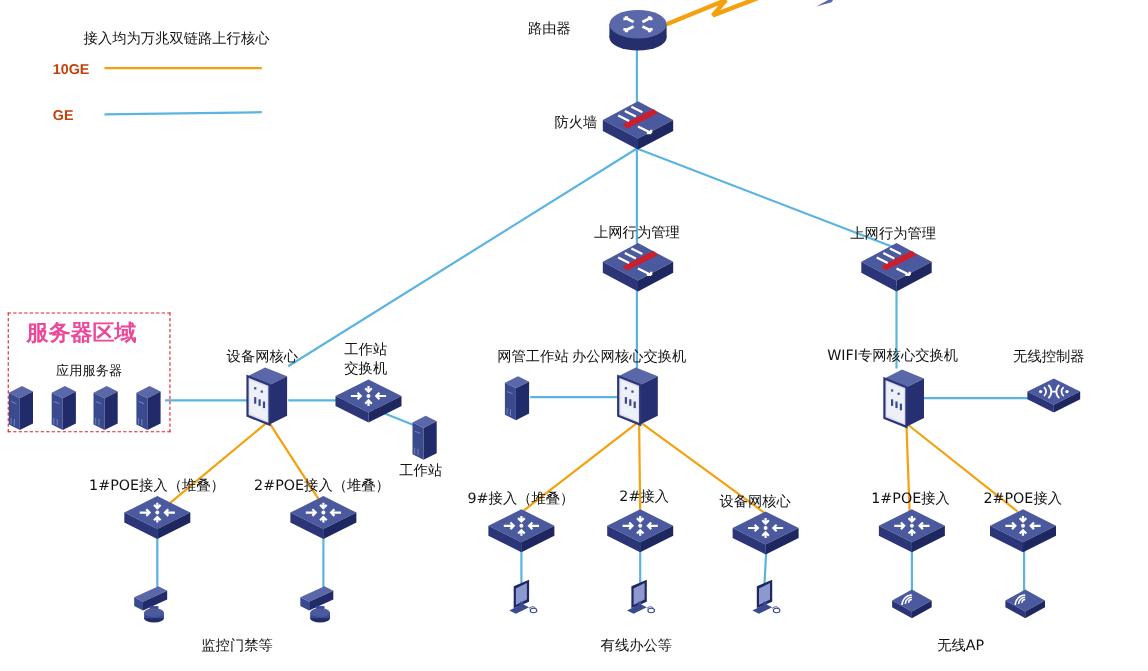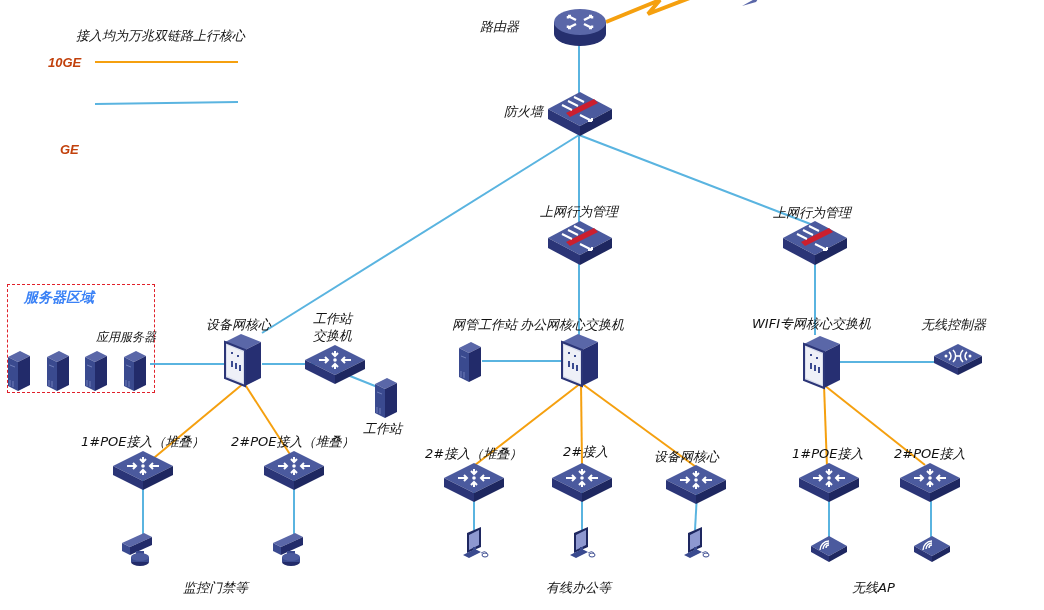--- a/index.html
+++ b/index.html
@@ -1,21 +1,21 @@
 <!DOCTYPE html>
 <html><head>
 <meta charset="utf-8">
 <style>
   html,body{margin:0;padding:0;background:#ffffff;}
   body{width:1044px;height:610px;position:relative;overflow:hidden;font-family:"DejaVu Sans","Liberation Sans",sans-serif;}
-  #stage{position:absolute;left:0;top:0;width:1044px;height:606px;font-style:italic;}
+  #stage{position:absolute;left:0;top:0;width:1044px;height:606px;}
   .lbl{position:absolute;font-size:13px;color:#111;white-space:nowrap;line-height:15px;}
   .legend-key{position:absolute;font-family:"Liberation Sans",sans-serif;font-weight:bold;font-size:13px;color:#c2410c;}
   .zone-box{position:absolute;border:1.5px dashed #e0202a;border-style:dashed;}
-  .zone-title{position:absolute;font-size:14px;font-weight:bold;color:#3b82f6;white-space:nowrap;}
+  .zone-title{position:absolute;font-size:20px;font-weight:bold;color:#ec4899;white-space:nowrap;}
 </style>
 </head>
 <body>
 
 <div id="stage">
 
 <svg width="1044" height="610" style="position:absolute;left:0;top:0">
   <defs>
 
     <g id="router-g">
@@ -194,44 +194,44 @@
   <use href="#pc-g" x="694" y="549"></use>
 
   <use href="#sw-g" x="829" y="478"></use>
   <use href="#sw-g" x="930" y="478"></use>
   <use href="#ap-g" x="829" y="546"></use>
   <use href="#ap-g" x="932" y="546"></use>
 </svg>
 
 <div class="lbl" style="left:76px;top:28px;">接入均为万兆双链路上行核心</div>
 <div class="legend-key" style="left:48px;top:55px;">10GE</div>
-<div class="legend-key" style="left:60px;top:97px;margin-top:45px;">GE</div>
+<div class="legend-key" style="left:48px;top:97px;">GE</div>
 
 <div class="zone-box" style="left:7px;top:284px;width:146px;height:107px;"></div>
 <div class="zone-title" style="left:24px;top:289px;">服务器区域</div>
-<div class="lbl" style="left:51px;top:330px;font-size:12px;margin-left:45px;">应用服务器</div>
+<div class="lbl" style="left:51px;top:330px;font-size:12px;">应用服务器</div>
 
 <div class="lbl" style="left:480px;top:19px;">路由器</div>
 <div class="lbl" style="left:480px;top:104px;padding-left:24px;">防火墙</div>
 <div class="lbl" style="left:540px;top:204px;">上网行为管理</div>
 <div class="lbl" style="left:773px;top:205px;">上网行为管理</div>
 
 <div class="lbl" style="left:206px;top:317px;">设备网核心</div>
 <div class="lbl" style="left:313px;top:311px;">工作站</div>
 <div class="lbl" style="left:313px;top:328px;">交换机</div>
 <div class="lbl" style="left:363px;top:421px;">工作站</div>
 
 <div class="lbl" style="left:436px;top:317px;margin-left:16px;">网管工作站</div>
 <div class="lbl" style="left:520px;top:317px;">办公网核心交换机</div>
 <div class="lbl" style="left:752px;top:316px;">WIFI专网核心交换机</div>
 <div class="lbl" style="left:921px;top:317px;">无线控制器</div>
 
 <div class="lbl" style="left:81px;top:434px;text-align:right;">1#POE接入（堆叠）</div>
 <div class="lbl" style="left:231px;top:434px;text-align:center;">2#POE接入（堆叠）</div>
-<div class="lbl" style="left:425px;top:446px;">2#接入（堆叠）</div>
+<div class="lbl" style="left:425px;top:446px;">9#接入（堆叠）</div>
 <div class="lbl" style="left:563px;top:444px;">2#接入</div>
 <div class="lbl" style="left:654px;top:449px;">设备网核心</div>
 <div class="lbl" style="left:792px;top:446px;">1#POE接入</div>
 <div class="lbl" style="left:894px;top:446px;">2#POE接入</div>
 
 <div class="lbl" style="left:183px;top:580px;">监控门禁等</div>
 <div class="lbl" style="left:546px;top:580px;">有线办公等</div>
 <div class="lbl" style="left:852px;top:580px;">无线AP</div>
 
 </div>

